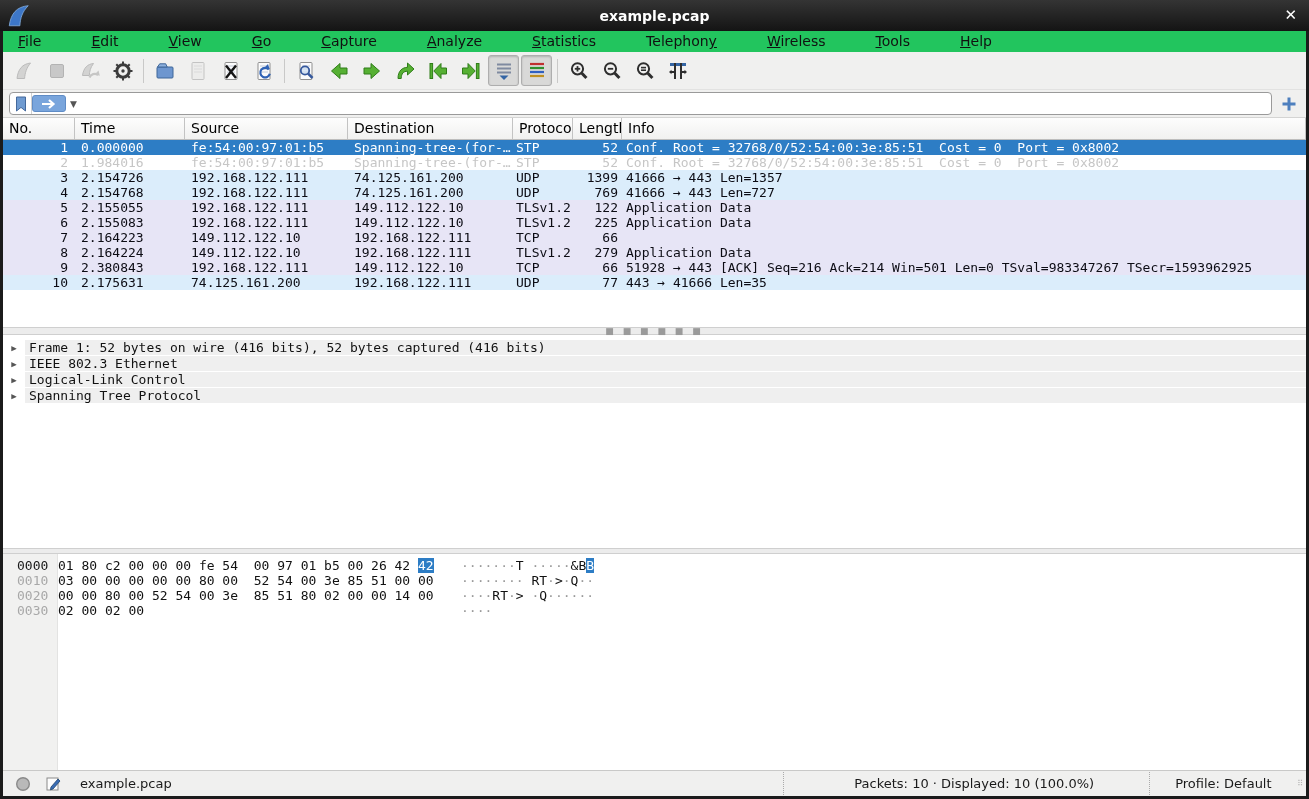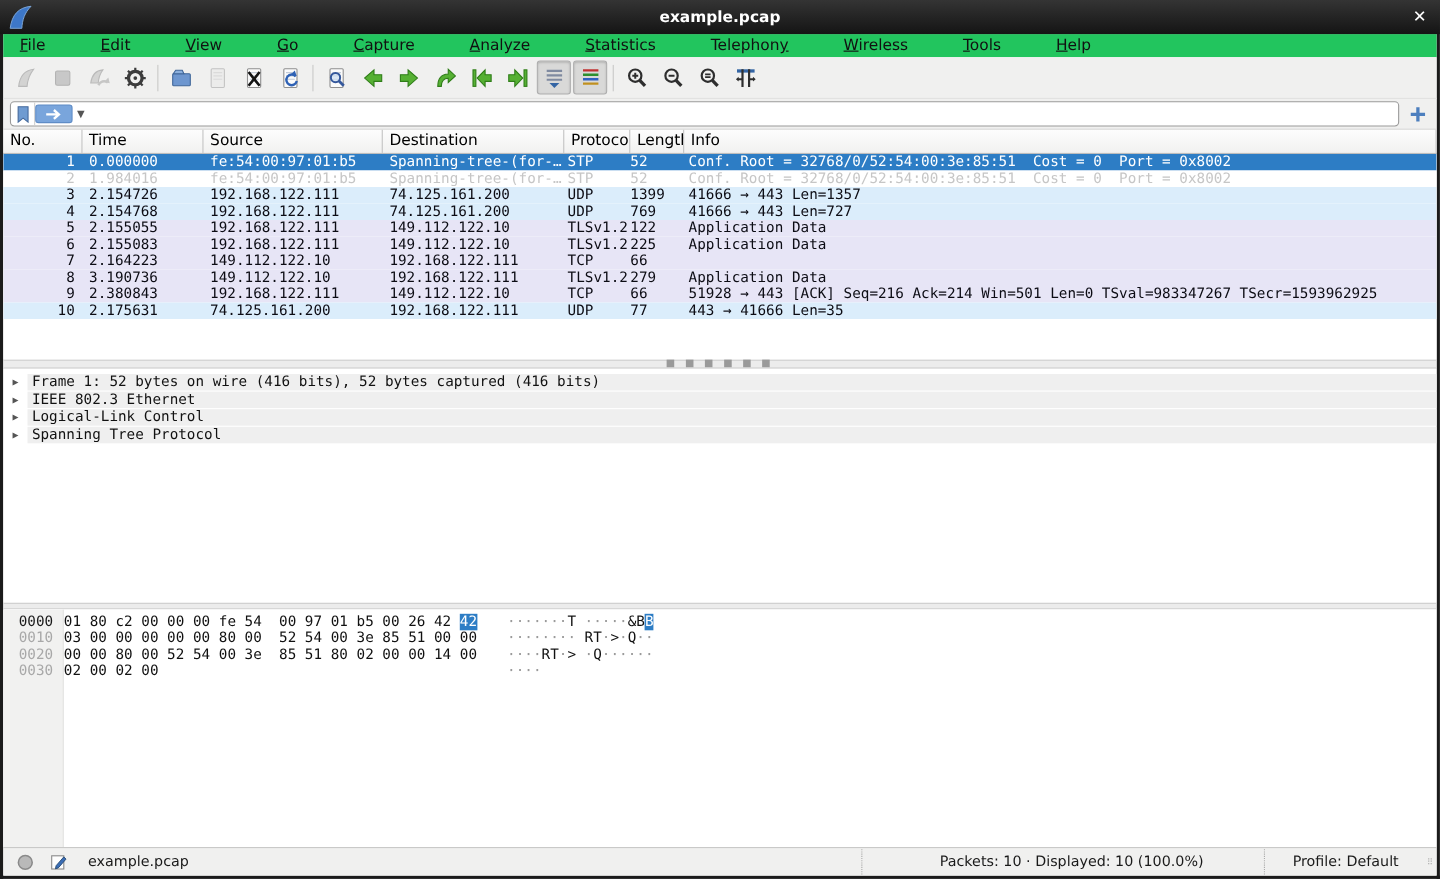--- a/index.html
+++ b/index.html
@@ -48,21 +48,21 @@
   .plist-header .hcell { border-right:1px solid #c3c3c3; padding:2px 0 0 6px; overflow:hidden; white-space:nowrap; }
   .plist-body { height:187px; overflow:hidden; background:#fff; flex:0 0 auto; }
   .prow { height:15px; display:flex; font-family:"DejaVu Sans Mono", monospace; font-size:13px;
           line-height:15px; white-space:nowrap; color:#0c0c14; }
   .prow .cell { overflow:hidden; white-space:pre; }
   .c-no    { width:72px;  text-align:right; padding-right:7px; flex:0 0 auto; }
   .c-time  { width:110px; padding-left:6px; flex:0 0 auto; }
   .c-src   { width:163px; padding-left:6px; flex:0 0 auto; }
   .c-dst   { width:165px; padding-left:6px; flex:0 0 auto; }
   .c-proto { width:60px;  padding-left:3px; flex:0 0 auto; }
-  .c-len   { width:49px;  text-align:left; padding-right:4px; flex:0 0 auto; }
+  .c-len   { width:49px;  text-align:right; padding-right:4px; flex:0 0 auto; }
   .c-info  { flex:1; padding-left:4px; }
   .prow.selected { background:#2d7dc5; color:#fff; }
   .prow.ignored  { background:#fff; color:#c6c6c6; }
   .prow.udp      { background:#dbedfb; }
   .prow.tcp      { background:#e7e5f6; }
   
   .splitter { background:#eceuec; flex:0 0 auto; position:relative; background:#ececec;
               border-top:1px solid #cfcfcf; border-bottom:1px solid #cfcfcf; }
   .splitter .dots { position:absolute; left:50%; top:50%; transform:translate(-50%,-50%);
               color:#9a9a9a; font-size:9px; letter-spacing:3px; line-height:4px; }
@@ -382,21 +382,21 @@
       <div class="prow tcp">
         <div class="cell c-no">7</div>
         <div class="cell c-time">2.164223</div>
         <div class="cell c-src">149.112.122.10</div>
         <div class="cell c-dst">192.168.122.111</div>
         <div class="cell c-proto">TCP</div>
         <div class="cell c-len">66</div>
       </div>
       <div class="prow tcp">
         <div class="cell c-no">8</div>
-        <div class="cell c-time">3.190736</div>
+        <div class="cell c-time">2.164224</div>
         <div class="cell c-src">149.112.122.10</div>
         <div class="cell c-dst">192.168.122.111</div>
         <div class="cell c-proto">TLSv1.2</div>
         <div class="cell c-len">279</div>
         <div class="cell c-info">Application Data</div>
       </div>
       <div class="prow tcp">
         <div class="cell c-no">9</div>
         <div class="cell c-time">2.380843</div>
         <div class="cell c-src">192.168.122.111</div>

